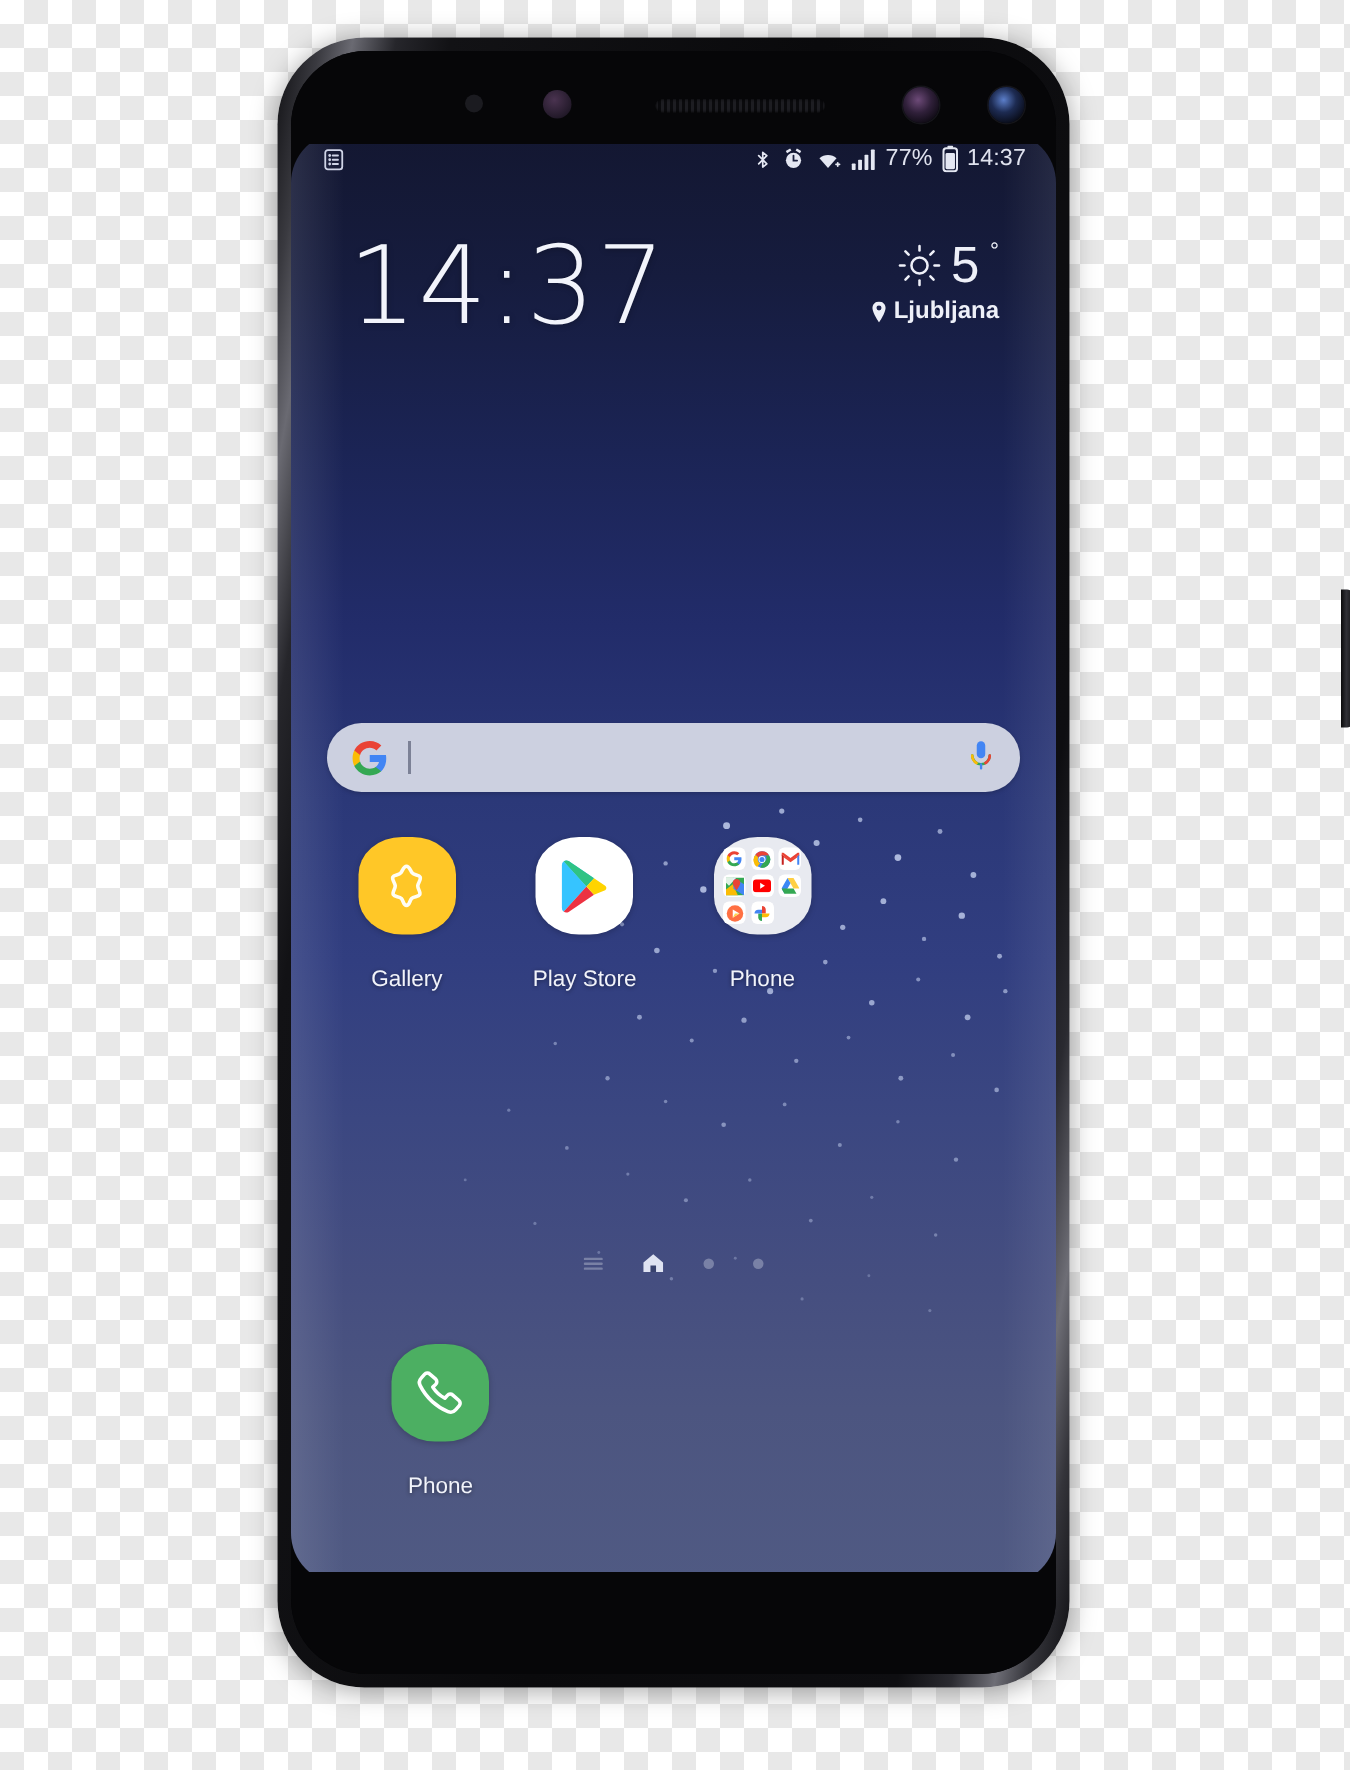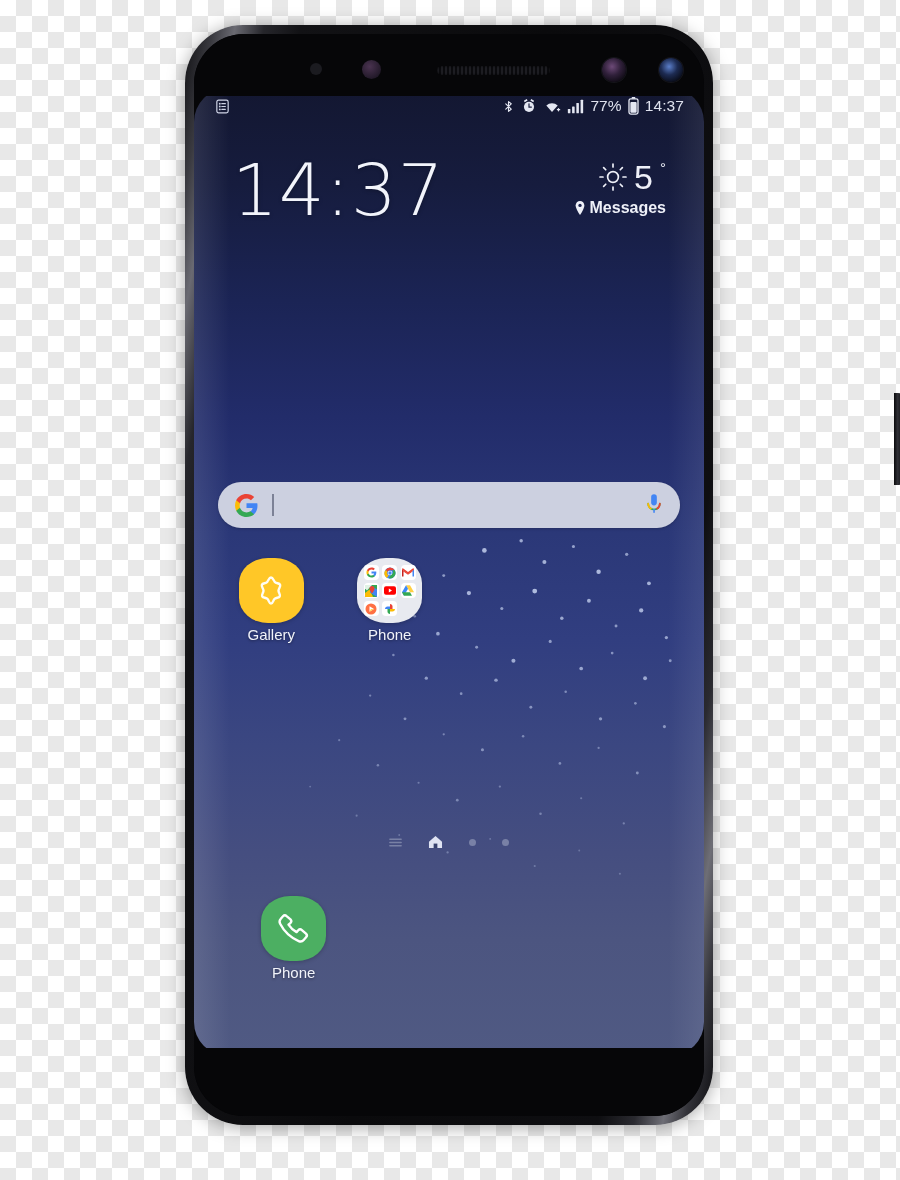--- a/index.html
+++ b/index.html
@@ -159,21 +159,21 @@
   .mic{margin-left:auto;}
 
   
   .appgrid{
     position:absolute;left:18px;right:18px;top:470px;z-index:3;
     display:grid;grid-template-columns:repeat(4,1fr);
   }
   .app{display:flex;flex-direction:column;align-items:center;}
   .app-icon{width:65px;height:65px;position:relative;}
   .app-label{
-    margin-top:3px;font-size:15px;color:#f1f3fa;
+    margin-top:21px;font-size:15px;color:#f1f3fa;
     text-shadow:0 1px 3px rgba(0,0,0,.45);
     white-space:nowrap;
   }
   .squircle{
     width:65px;height:65px;
     border-radius:29px/25px;
     display:flex;align-items:center;justify-content:center;
     box-shadow:0 1px 4px rgba(0,0,0,.22);
   }
 
@@ -370,21 +370,21 @@
             <span class="wx-temp">5</span>
             <span class="wx-deg">°</span>
           </div>
           <div class="wx-loc">
             <span>
               <svg width="12" height="14" viewBox="0 0 12 16" fill="#eef0f8">
                 <path d="M6 0C3.2 0 1 2.2 1 5c0 3.7 5 11 5 11s5-7.3 5-11c0-2.8-2.2-5-5-5z"></path>
                 <circle cx="6" cy="5" r="1.9" fill="#1e2550"></circle>
               </svg>
             </span>
-            <span>Messages</span>
+            <span>Ljubljana</span>
           </div>
         </div>
       </div>
 
       <div class="searchbar">
         <span>
           <svg width="25" height="25" viewBox="0 0 48 48">
             <path fill="#4285F4" d="M45.1 24.5c0-1.6-.1-3.2-.4-4.7H24v8.9h11.8c-.5 2.7-2 5-4.4 6.6v5.5h7.1c4.2-3.8 6.6-9.5 6.6-16.3z"></path>
             <path fill="#34A853" d="M24 46c6 0 11-2 14.6-5.3l-7.1-5.5c-2 1.3-4.5 2.1-7.5 2.1-5.8 0-10.7-3.9-12.4-9.1H4.2v5.7C7.8 41.1 15.3 46 24 46z"></path>
             <path fill="#FBBC05" d="M11.6 28.2c-.5-1.3-.7-2.7-.7-4.2s.3-2.9.7-4.2v-5.7H4.2C2.8 17 2 20.4 2 24s.8 7 2.2 9.9l7.4-5.7z"></path>
@@ -411,20 +411,35 @@
             <div class="squircle" style="background:#ffc727;">
               <svg width="40" height="40" viewBox="0 0 40 40" fill="none" stroke="#fffdf4" stroke-width="2.4" stroke-linejoin="round">
                 <path d="M20 6.5c1.9 0 2.6 2.9 3.8 4.4 1.4 1.7 4.5 1.1 5.3 2.8.8 1.8-1.5 3.8-1.6 5.9-.1 2.1 2.2 4.1 1.3 5.8-.9 1.7-3.9 1-5.4 2.6-1.4 1.5-1.3 4.6-3.4 4.6s-2-3.1-3.4-4.6c-1.5-1.6-4.5-.9-5.4-2.6-.9-1.7 1.4-3.7 1.3-5.8-.1-2.1-2.4-4.1-1.6-5.9.8-1.7 3.9-1.1 5.3-2.8 1.2-1.5 1.9-4.4 3.8-4.4z"></path>
               </svg>
             </div>
           </div>
           <div class="app-label">Gallery</div>
         </div>
 
 
+        <div class="app">
+          <div class="app-icon">
+            <div class="squircle" style="background:#ffffff;">
+              <svg width="34" height="36" viewBox="0 0 28 30">
+                <path d="M2.2 1.1C1.6 1.5 1.2 2.3 1.2 3.4v23.2c0 1.1.4 1.9 1 2.3l12.6-13.9L2.2 1.1z" fill="#32BBFF"></path>
+                <path d="M2.2 1.1 14.8 15 19 10.4 4.9.9C4 .4 3 .4 2.2 1.1z" fill="#32BBFF"></path>
+                <path d="M2.2 1.1 14.8 15 19 10.4 4.9.9C4 .4 3 .4 2.2 1.1z" fill="#2FC384"></path>
+                <path d="M2.2 28.9 14.8 15 19 19.6 4.9 29.1c-.9.5-1.9.5-2.7-.2z" fill="#ED3241"></path>
+                <path d="M19 19.6 14.8 15 19 10.4l6.2 4.2c.9.6.9 1.9 0 2.5L19 19.6z" fill="#FFD400"></path>
+                <path d="M1.2 3.4v23.2c0 1.1.4 1.9 1 2.3l12.6-13.9L2.2 1.1c-.6.4-1 1.2-1 2.3z" fill="#3BCCFF" opacity=".55"></path>
+              </svg>
+            </div>
+          </div>
+          <div class="app-label">Play Store</div>
+        </div>
 
         <div class="app">
           <div class="app-icon">
             <div class="folder">
               <div class="mini">
                 <svg width="11" height="11" viewBox="0 0 48 48">
                   <path fill="#4285F4" d="M45.1 24.5c0-1.6-.1-3.2-.4-4.7H24v8.9h11.8c-.5 2.7-2 5-4.4 6.6v5.5h7.1c4.2-3.8 6.6-9.5 6.6-16.3z"></path>
                   <path fill="#34A853" d="M24 46c6 0 11-2 14.6-5.3l-7.1-5.5c-2 1.3-4.5 2.1-7.5 2.1-5.8 0-10.7-3.9-12.4-9.1H4.2v5.7C7.8 41.1 15.3 46 24 46z"></path>
                   <path fill="#FBBC05" d="M11.6 28.2c-.5-1.3-.7-2.7-.7-4.2s.3-2.9.7-4.2v-5.7H4.2C2.8 17 2 20.4 2 24s.8 7 2.2 9.9l7.4-5.7z"></path>
                   <path fill="#EA4335" d="M24 10.7c3.3 0 6.2 1.1 8.5 3.3l6.3-6.3C35 4.1 30 2 24 2 15.3 2 7.8 6.9 4.2 14.1l7.4 5.7c1.7-5.2 6.6-9.1 12.4-9.1z"></path>

